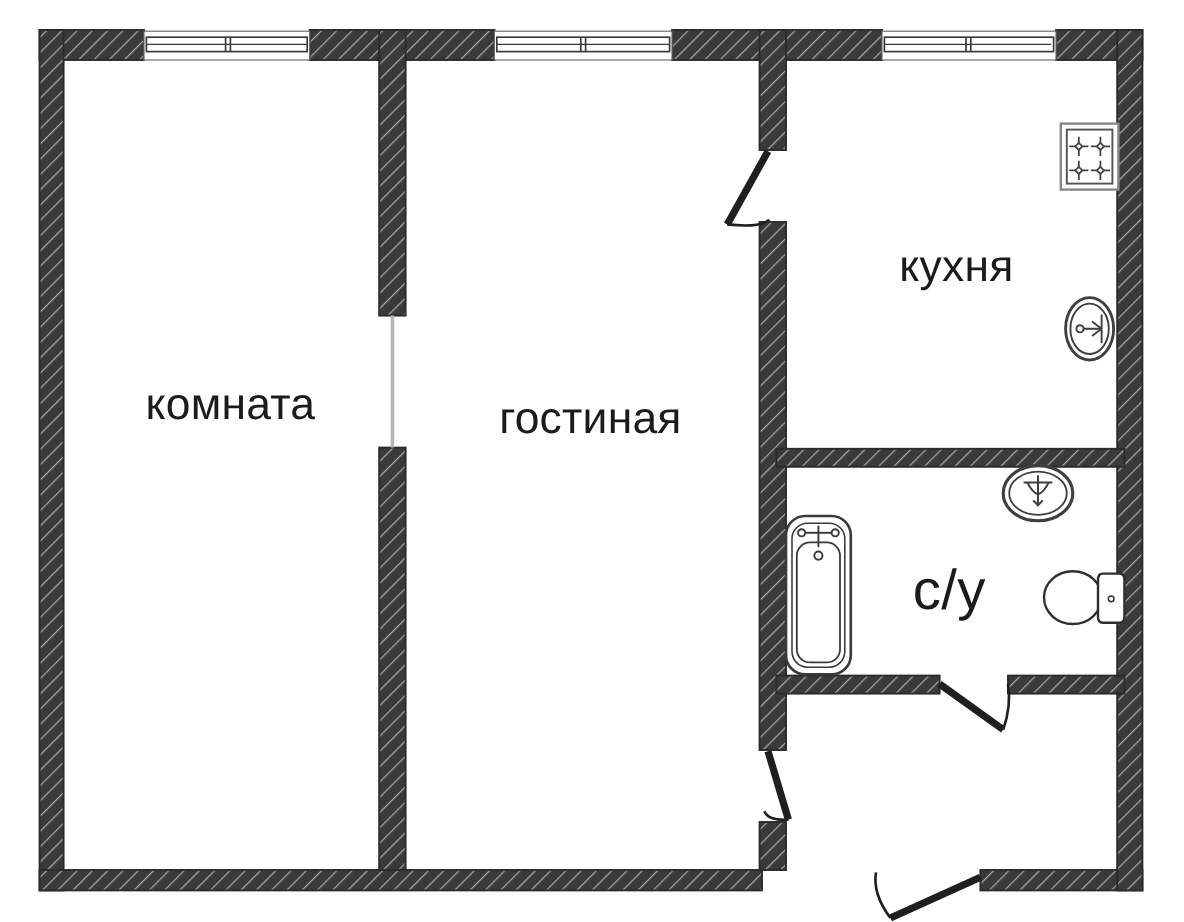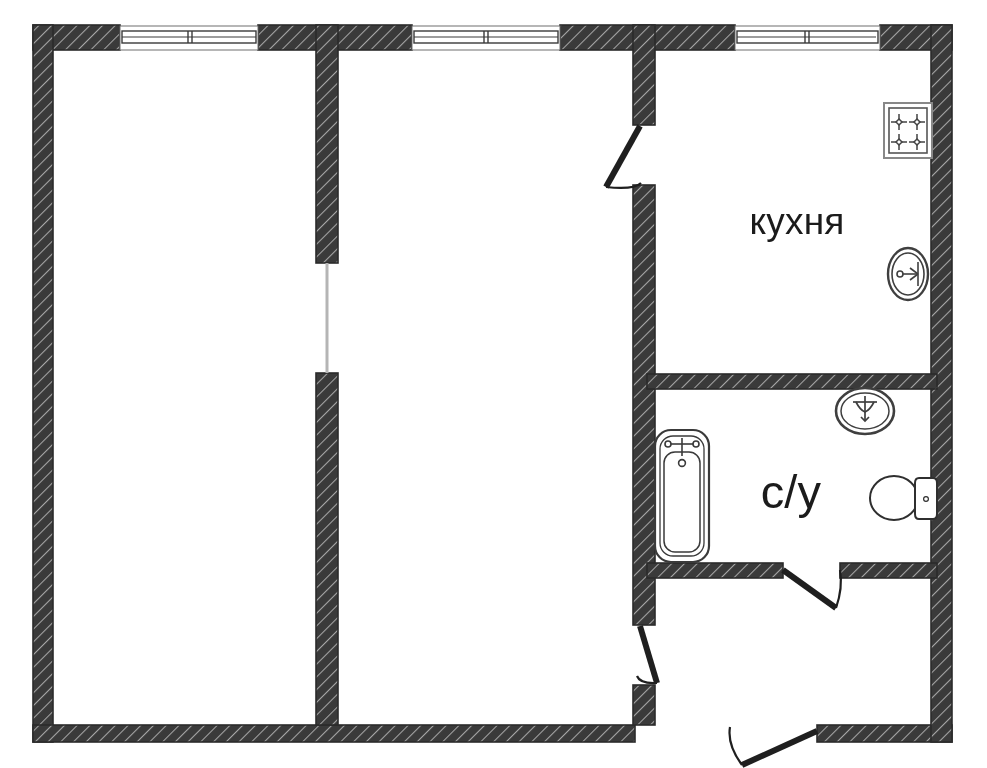--- a/index.html
+++ b/index.html
@@ -190,19 +190,21 @@
           <path d="M 671 444 L 693 444"></path>
           <circle cx="668" cy="444" r="3" fill="#ffffff"></circle>
           <circle cx="696" cy="444" r="3" fill="#ffffff"></circle>
           <circle cx="682" cy="463" r="3.4" fill="#ffffff"></circle>
         </g>
       </g>
 
     </g>
   </svg>
 
-
+  <div class="room-label" id="label-komnata">комната</div>
+
+  <div class="room-label" id="label-gostinaya">гостиная</div>
 
   <div class="room-label" id="label-kuhnya">кухня</div>
 
   <div class="room-label" id="label-su">с/у</div>
 
 </div>
 
 </body></html>

